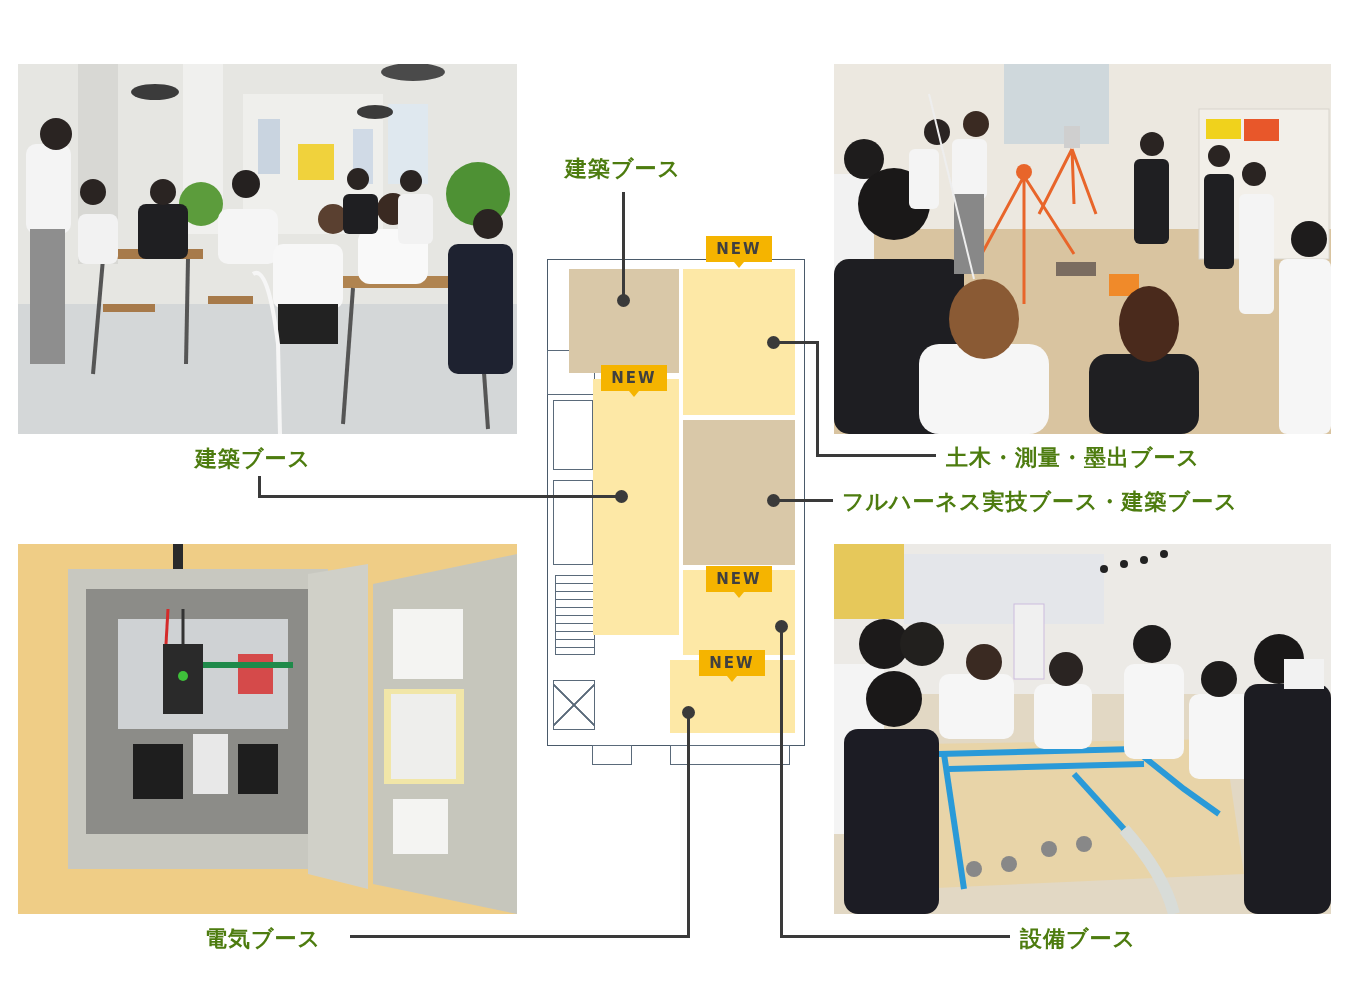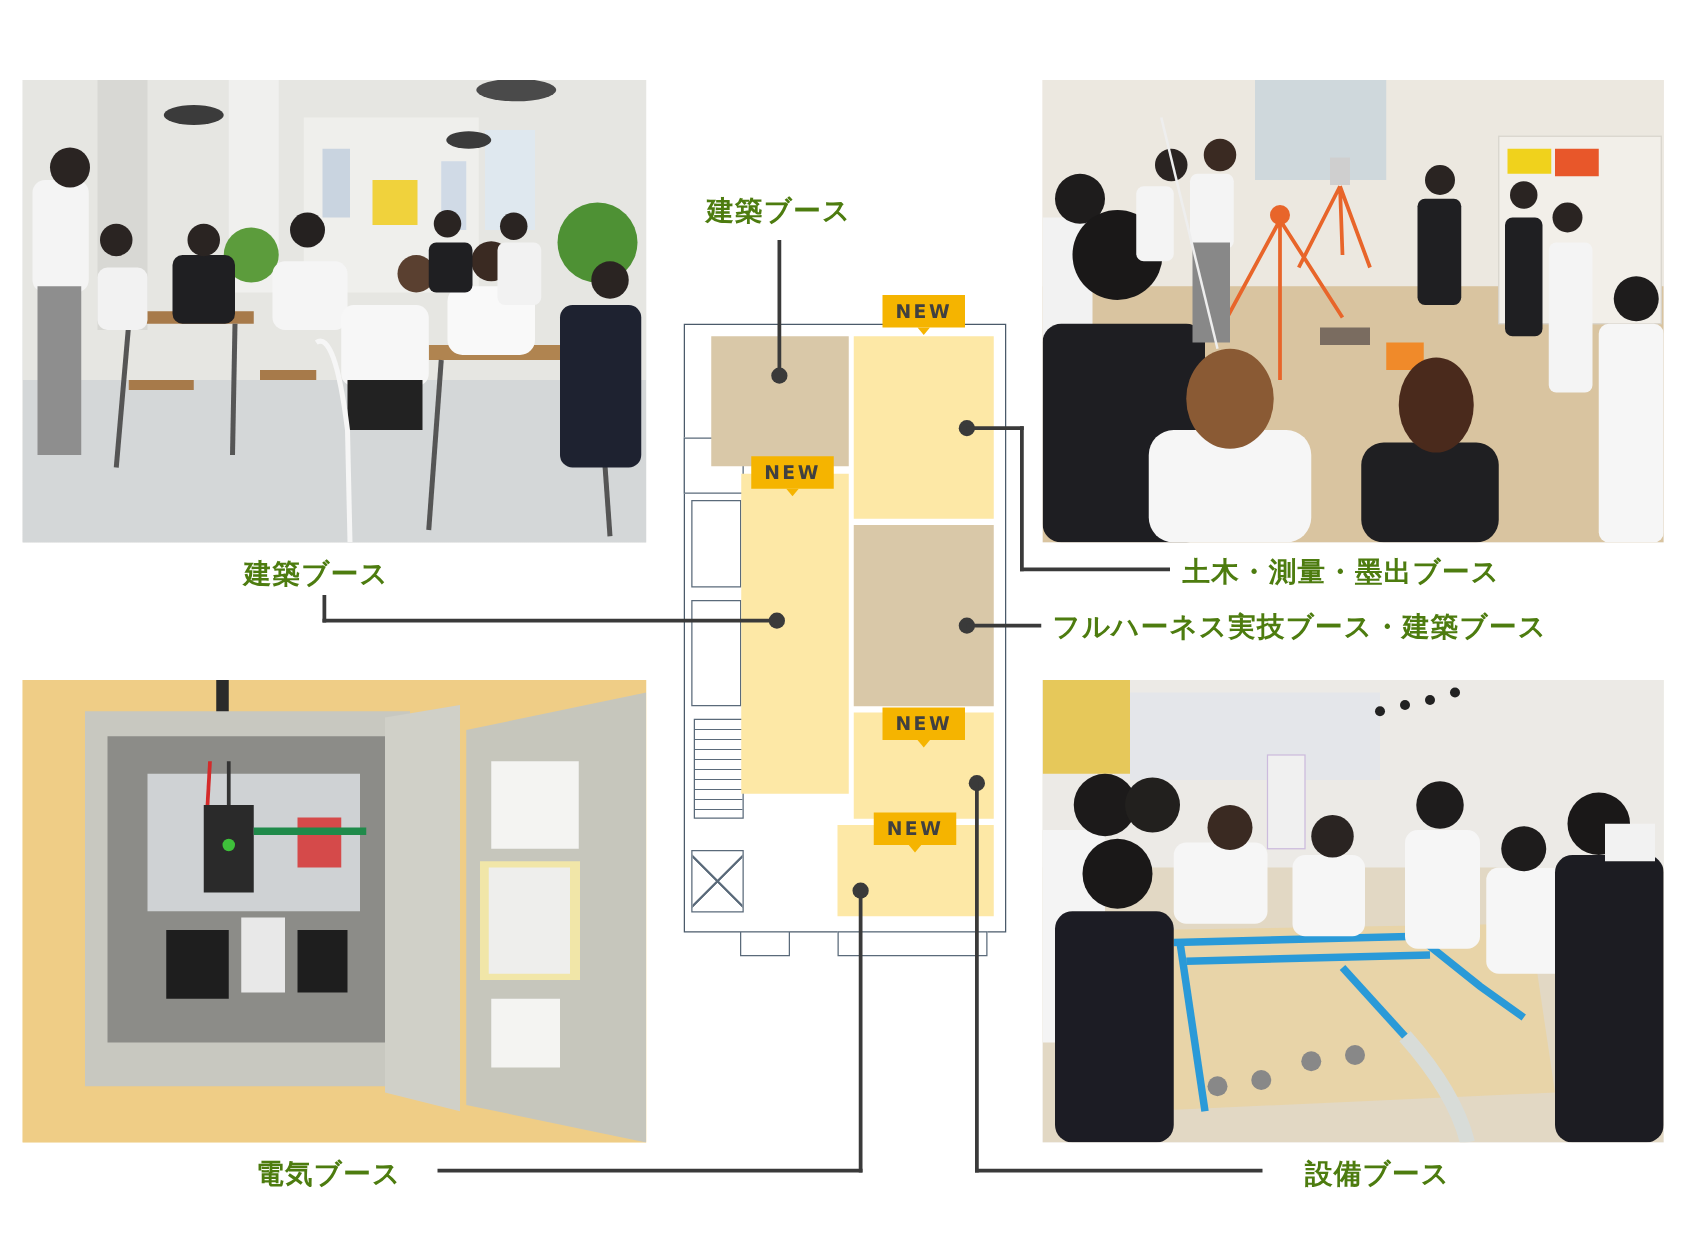--- a/index.html
+++ b/index.html
@@ -242,14 +242,14 @@
 <div class="line" style="left:780px; top:935px; width:230px; height:3px;"></div>
 
 <div class="dot" style="left:682px; top:706px;"></div>
 <div class="line" style="left:687px; top:712px; width:3px; height:226px;"></div>
 <div class="line" style="left:350px; top:935px; width:340px; height:3px;"></div>
 
 <div class="label" style="left:565px; top:154px;">建築ブース</div>
 <div class="label" style="left:946px; top:443px;">土木・測量・墨出ブース</div>
 <div class="label" style="left:195px; top:444px;">建築ブース</div>
 <div class="label" style="left:842px; top:487px;">フルハーネス実技ブース・建築ブース</div>
-<div class="label" style="left:1020px; top:924px;margin-left:24px;">設備ブース</div>
+<div class="label" style="left:1020px; top:924px;">設備ブース</div>
 <div class="label" style="left:205px; top:924px;text-align:right;">電気ブース</div>
 
 </body></html>

